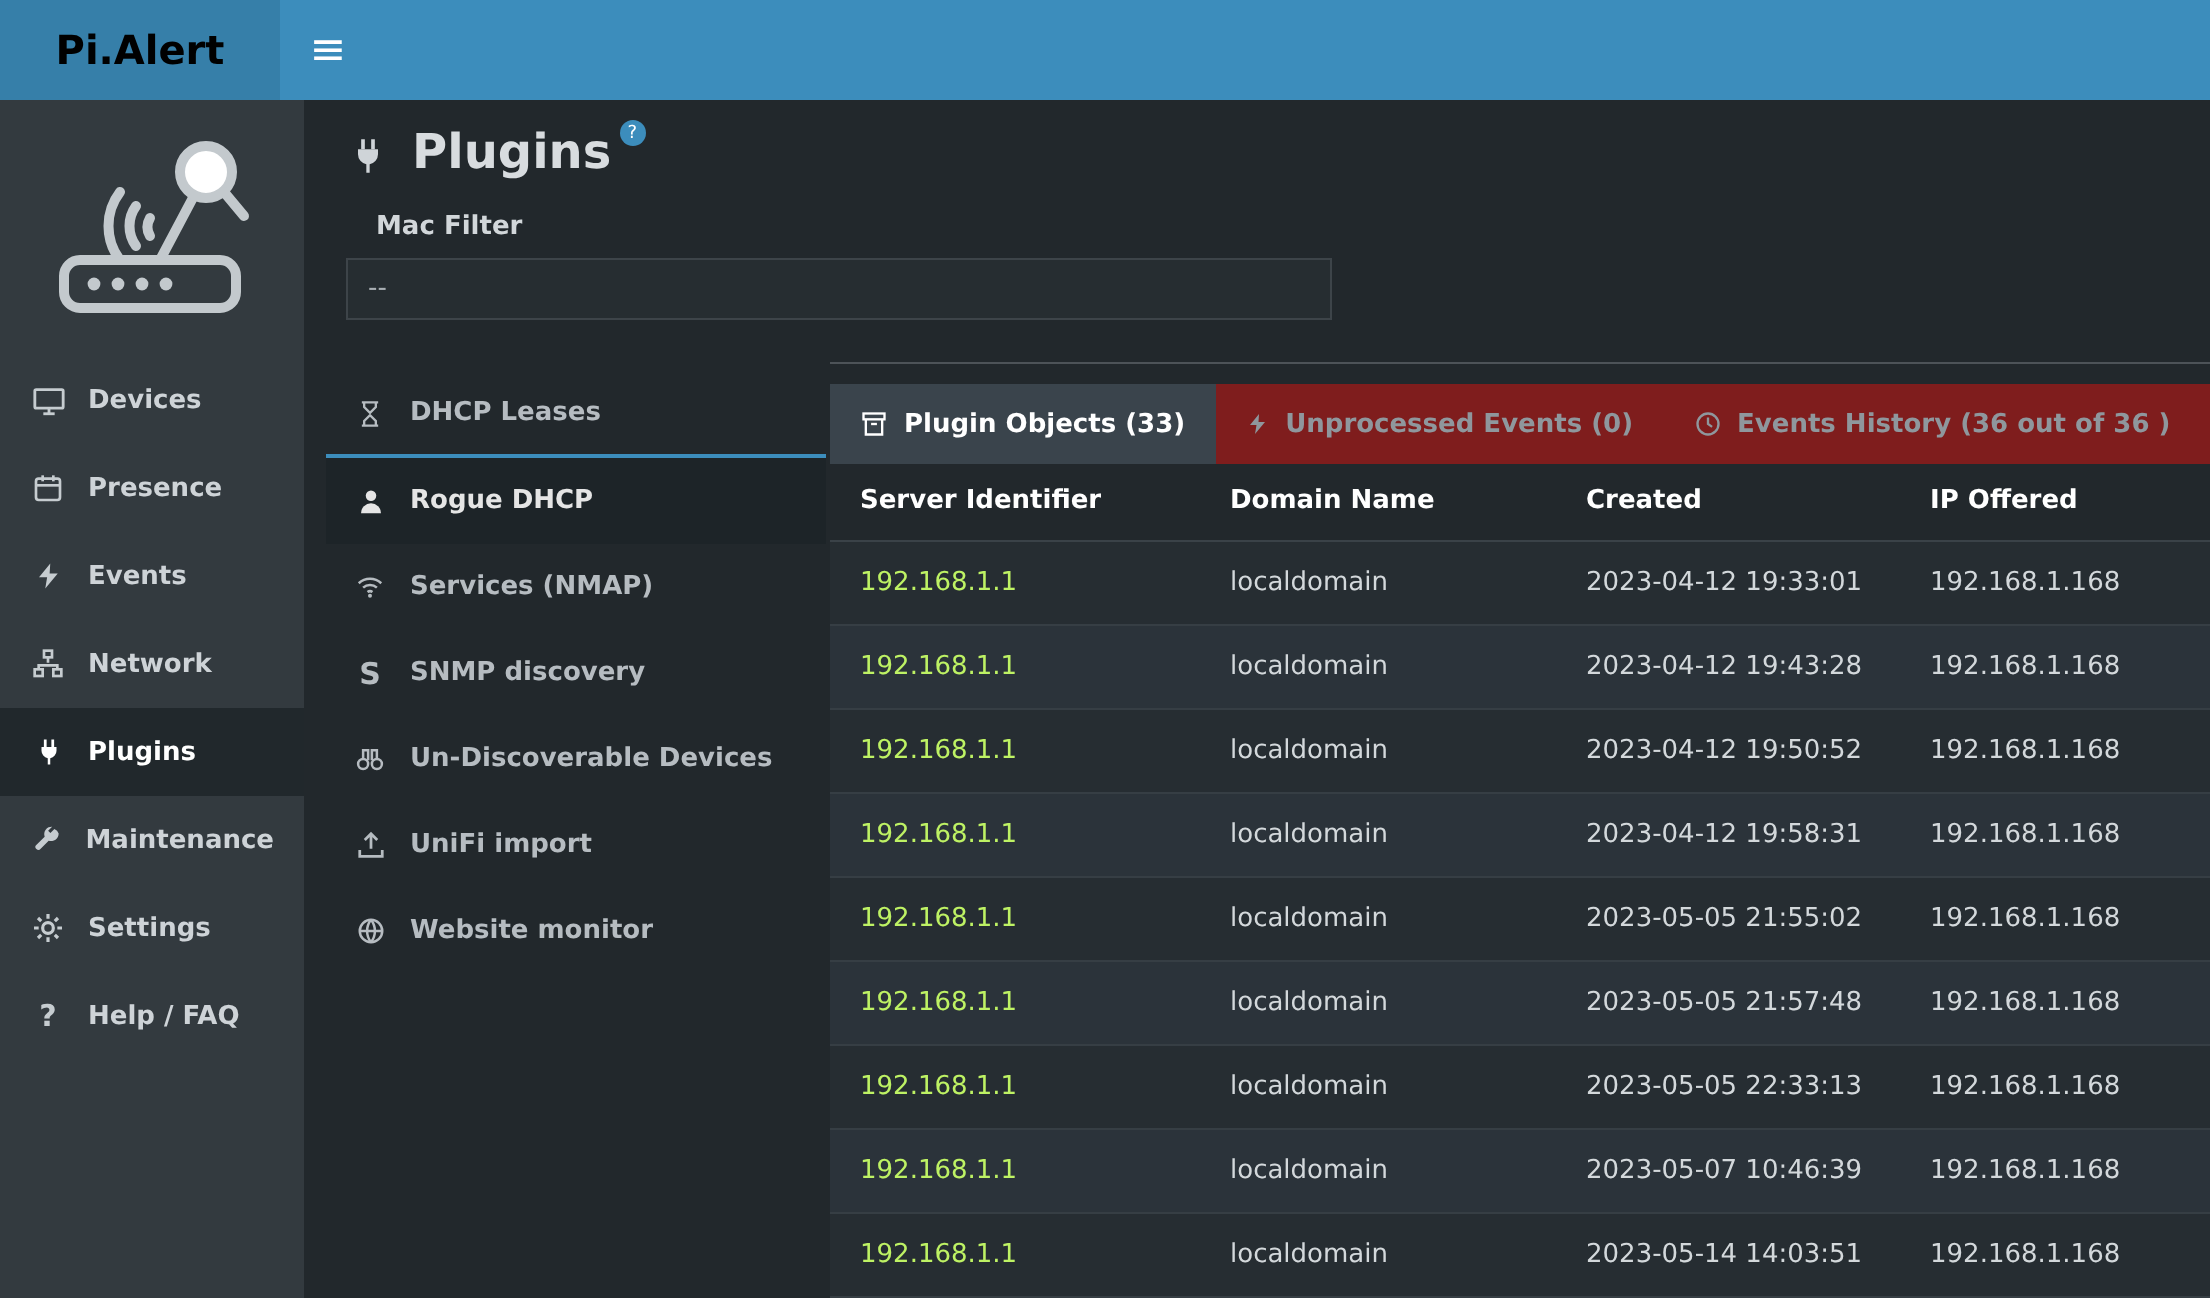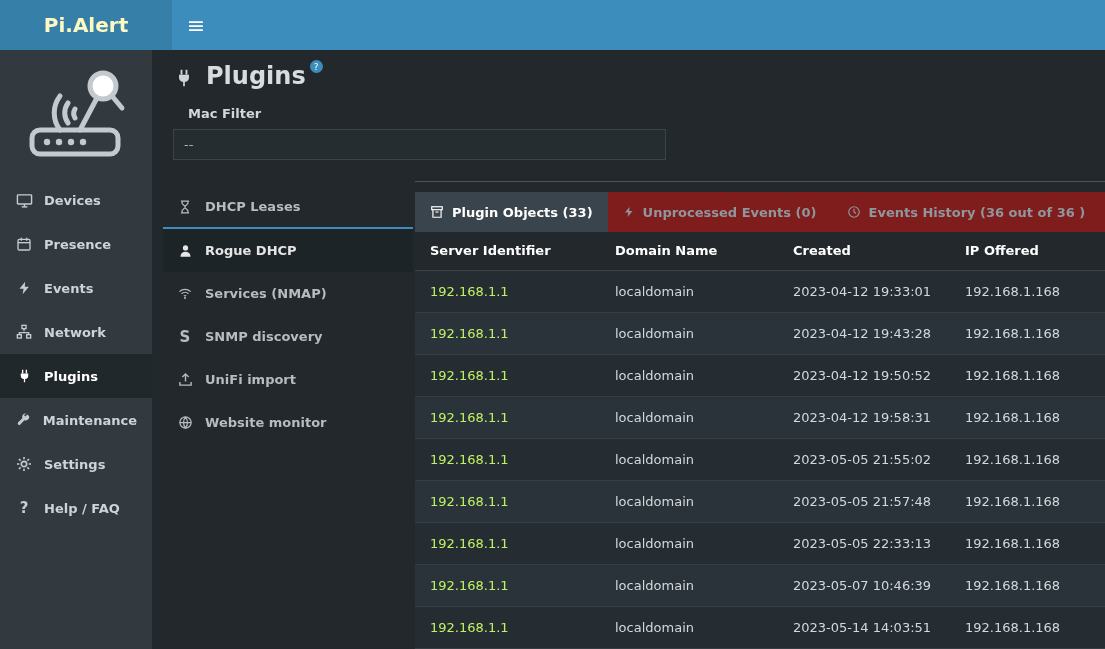--- a/index.html
+++ b/index.html
@@ -3,21 +3,21 @@
 <meta charset="utf-8">
 <style>
   * { margin:0; padding:0; box-sizing:border-box; }
   html,body { width:1105px; height:649px; overflow:hidden; }
   body {
     font-family:"DejaVu Sans","Liberation Sans",sans-serif;
     background:#22282c; color:#c9ced3; position:relative;
   }
   
   .topbar { position:absolute; top:0; left:0; right:0; height:50px; background:#3c8dbc; display:flex; z-index:5; }
-  .brand { width:172px; height:50px; background:#367fa9; color:#fef9c3; font-size:20px; font-weight:bold;
+  .brand { width:140px; height:50px; background:#367fa9; color:#000000; font-size:20px; font-weight:bold;
            display:flex; align-items:center; justify-content:center; cursor:pointer; }
   .hamburger { width:48px; height:50px; color:#fff; font-size:22px; display:flex; align-items:center;
                justify-content:center; cursor:pointer; }
   
   .sidebar { position:absolute; top:50px; left:0; bottom:0; width:152px; background:#333a3f; }
   .logo-wrap { padding:16px 0 4px; display:flex; justify-content:center; }
   .nav { margin-top:14px; }
   .nav-item { height:44px; display:flex; align-items:center; gap:11px; padding:0 15px;
               color:#ced3d7; font-size:13px; font-weight:bold; cursor:pointer; }
   .nav-item .ico { width:18px; display:flex; justify-content:center; color:#c6ccd0; }
@@ -199,20 +199,30 @@
           <svg width="16" height="15" viewBox="0 0 24 24" fill="none" stroke="currentColor" stroke-width="2">
               <path d="M3 9a13 13 0 0 1 18 0 M6.5 12.5a8 8 0 0 1 11 0 M10 16a3.5 3.5 0 0 1 4 0"></path>
               <circle cx="12" cy="19" r="1.6" fill="currentColor" stroke="none"></circle>
             </svg>
         </span>
         <span>Services (NMAP)</span>
       </div>
       <div class="plugin-item">
         <span class="ico" style="font-size:15px;font-weight:bold;">S</span>
         <span>SNMP discovery</span>
+      </div>
+      <div class="plugin-item">
+        <span class="ico">
+          <svg width="16" height="15" viewBox="0 0 24 24" fill="none" stroke="currentColor" stroke-width="2">
+              <circle cx="6.5" cy="16" r="4"></circle>
+              <circle cx="17.5" cy="16" r="4"></circle>
+              <path d="M6.5 12V5h4v8 M17.5 12V5h-4v8"></path>
+            </svg>
+        </span>
+        <span>Un-Discoverable Devices</span>
       </div>
       <div class="plugin-item">
         <span class="ico">
           <svg width="15" height="15" viewBox="0 0 24 24" fill="none" stroke="currentColor" stroke-width="2.2">
               <path d="M12 15V3 M7 8l5-5 5 5 M3 16v5h18v-5"></path>
             </svg>
         </span>
         <span>UniFi import</span>
       </div>
       <div class="plugin-item">

